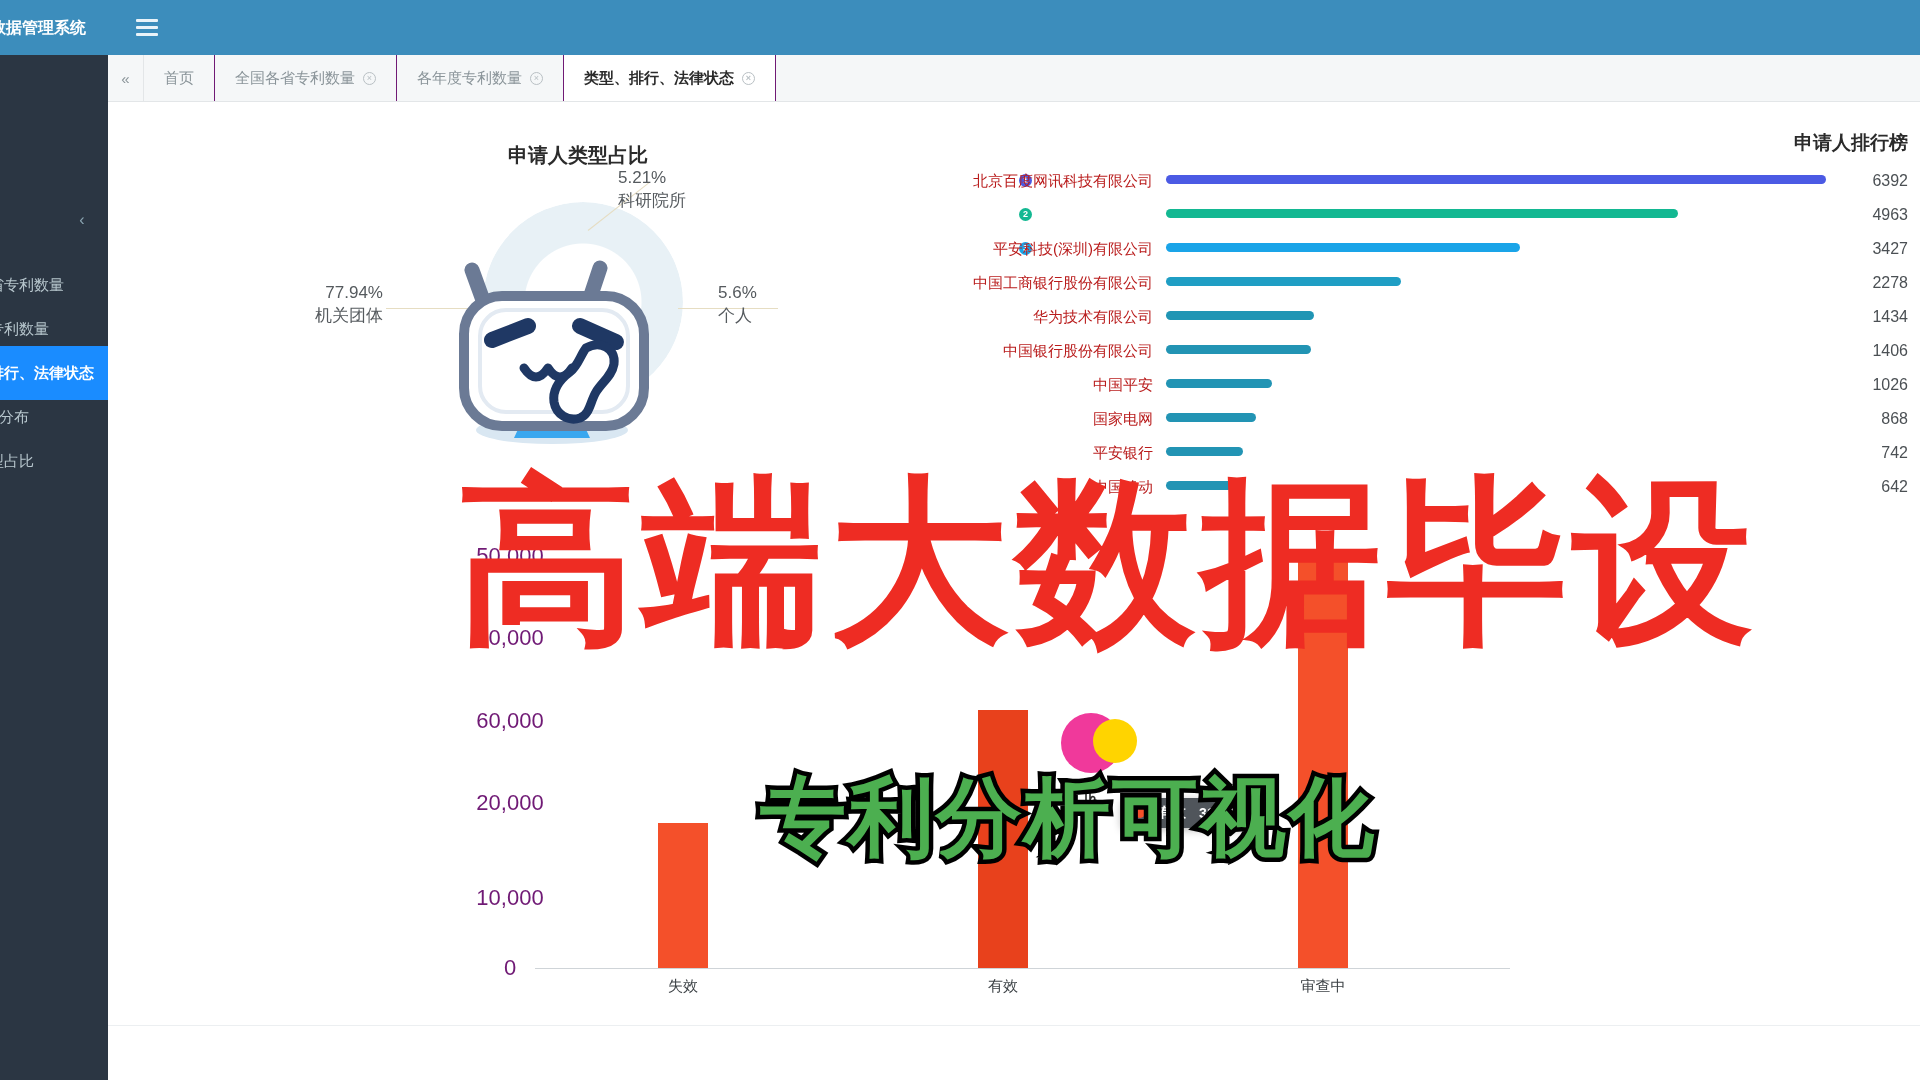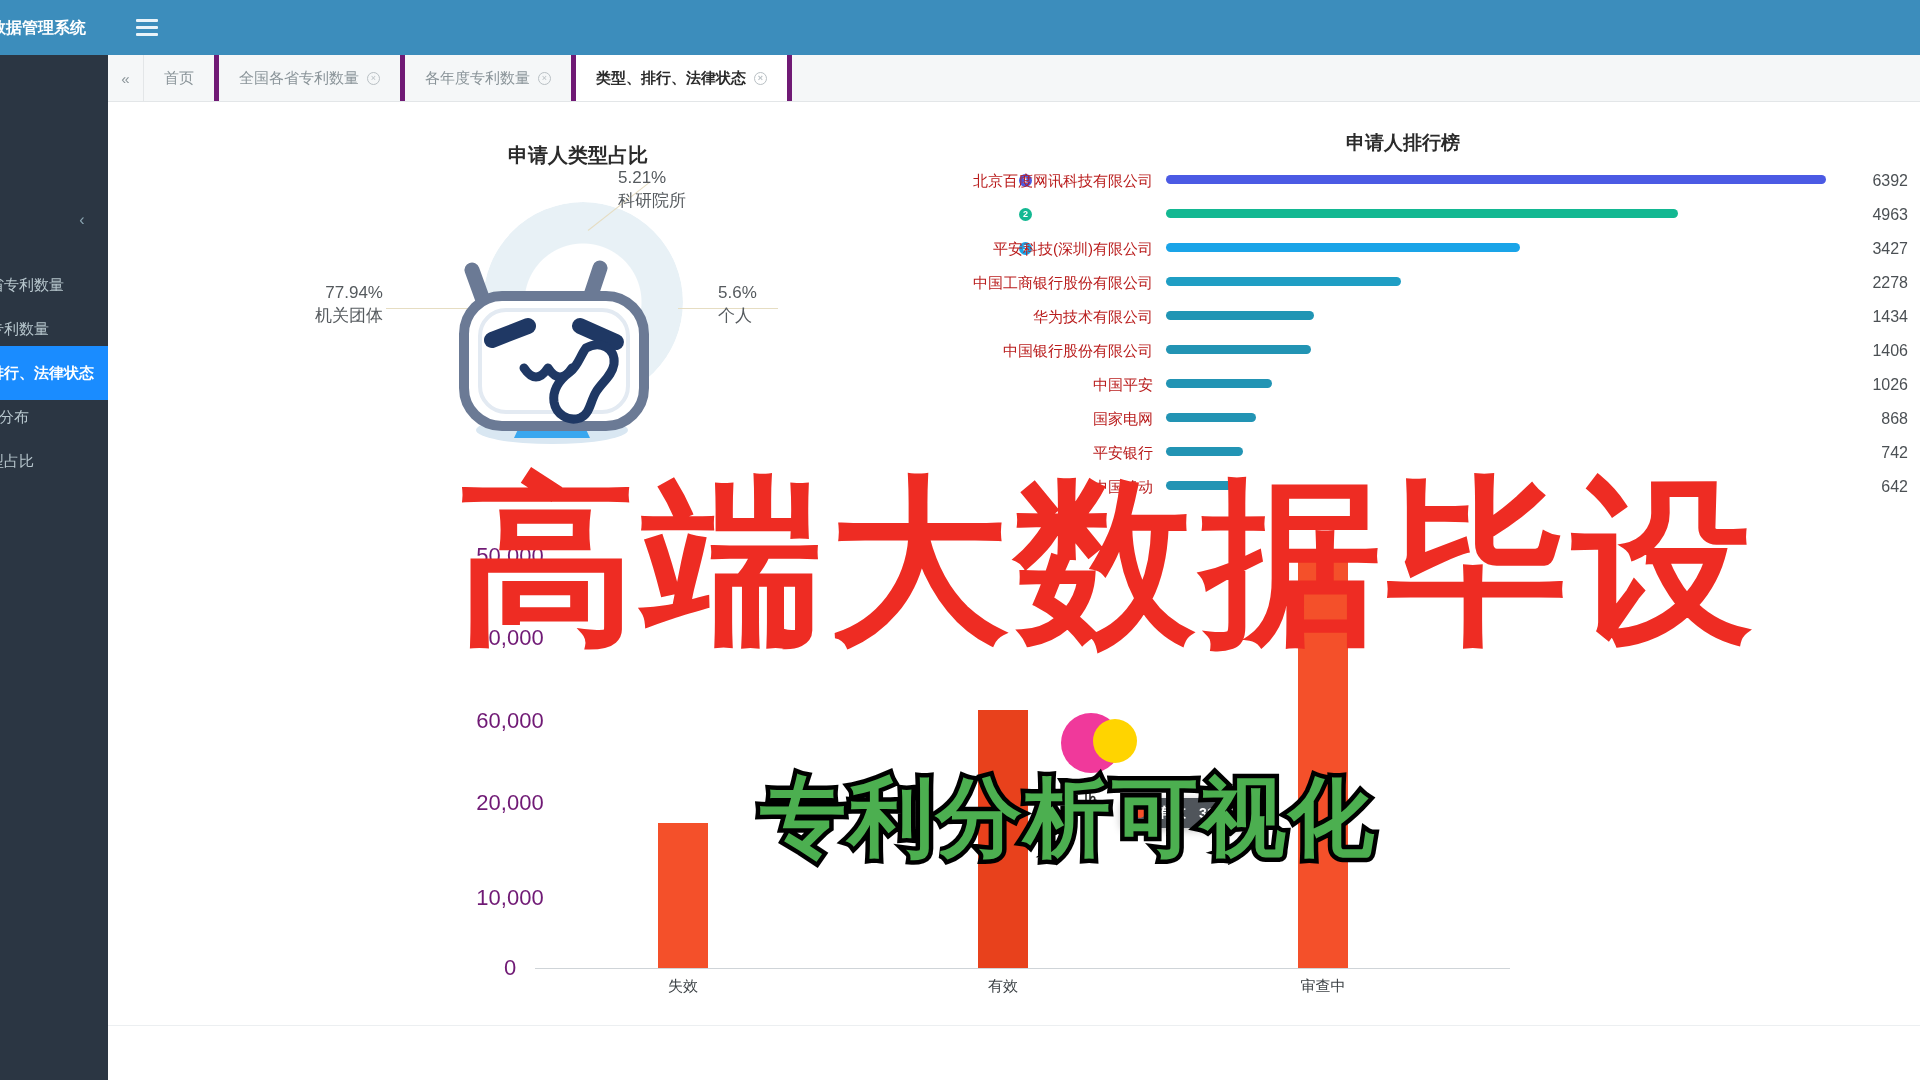--- a/index.html
+++ b/index.html
@@ -55,21 +55,21 @@
     background: #f5f7f8; border-bottom: 1px solid #e3e6e8;
     display: flex; align-items: stretch;
   }
   #tab-scroll-left {
     width: 36px; display: flex; align-items: center; justify-content: center;
     color: #8a9499; font-size: 15px; border-right: 1px solid #e3e6e8; background: #f5f7f8;
   }
   .tab {
     display: flex; align-items: center; gap: 8px;
     padding: 4px 20px; font-size: 15px; color: #8a9499;
-    border-right: 5px solid #701a75; background: #f5f7f8; white-space: nowrap;
+    border-right: 1px solid #701a75; background: #f5f7f8; white-space: nowrap;
   }
   .tab.active { background: #ffffff; color: #2b2b2b; font-weight: 700; }
   .tab .close-x {
     display: inline-block; width: 13px; height: 13px; border-radius: 50%;
     border: 1px solid #b9c0c4; color: #b9c0c4; font-size: 9px;
     line-height: 11px; text-align: center;
   }
 
   
   #content {
@@ -105,21 +105,21 @@
   #pl-person   { left: 460px; top: 170px; }
   #pl-org      { left: -5px; top: 170px; text-align: right; width: 130px; }
   .lead-line { position: absolute; background: #e6ddc2; }
   #ll-research { left: 330px; top: 118px; width: 78px; height: 1px; transform: rotate(-38deg); transform-origin: left center; }
   #ll-person   { left: 420px; top: 196px; width: 100px; height: 1px; }
   #ll-org      { left: 128px; top: 196px; width: 95px; height: 1px; }
 
   
   #rank-panel { position: absolute; left: 790px; top: 10px; width: 1010px; height: 420px; }
   #rank-title {
-    position: absolute; left: 0; top: 18px; width: 1010px; text-align: center;
+    position: absolute; left: 0; top: 18px; width: 1010px; text-align: right;
     font-size: 19px; font-weight: 700; color: #2b2b2b;
   }
   .rank-row { position: absolute; left: 0; width: 1010px; height: 34px; }
   .rank-badge {
     position: absolute; left: 121px; top: 10px; width: 13px; height: 13px;
     border-radius: 50%; color: #fff; font-size: 9px; font-weight: 700;
     line-height: 13px; text-align: center;
   }
   .rank-name {
     position: absolute; left: 0; top: 0; width: 255px; height: 34px;

